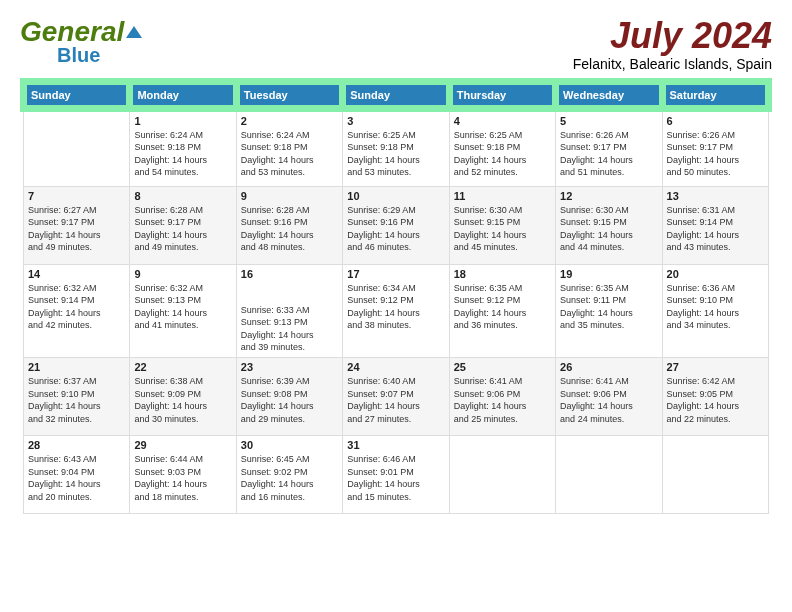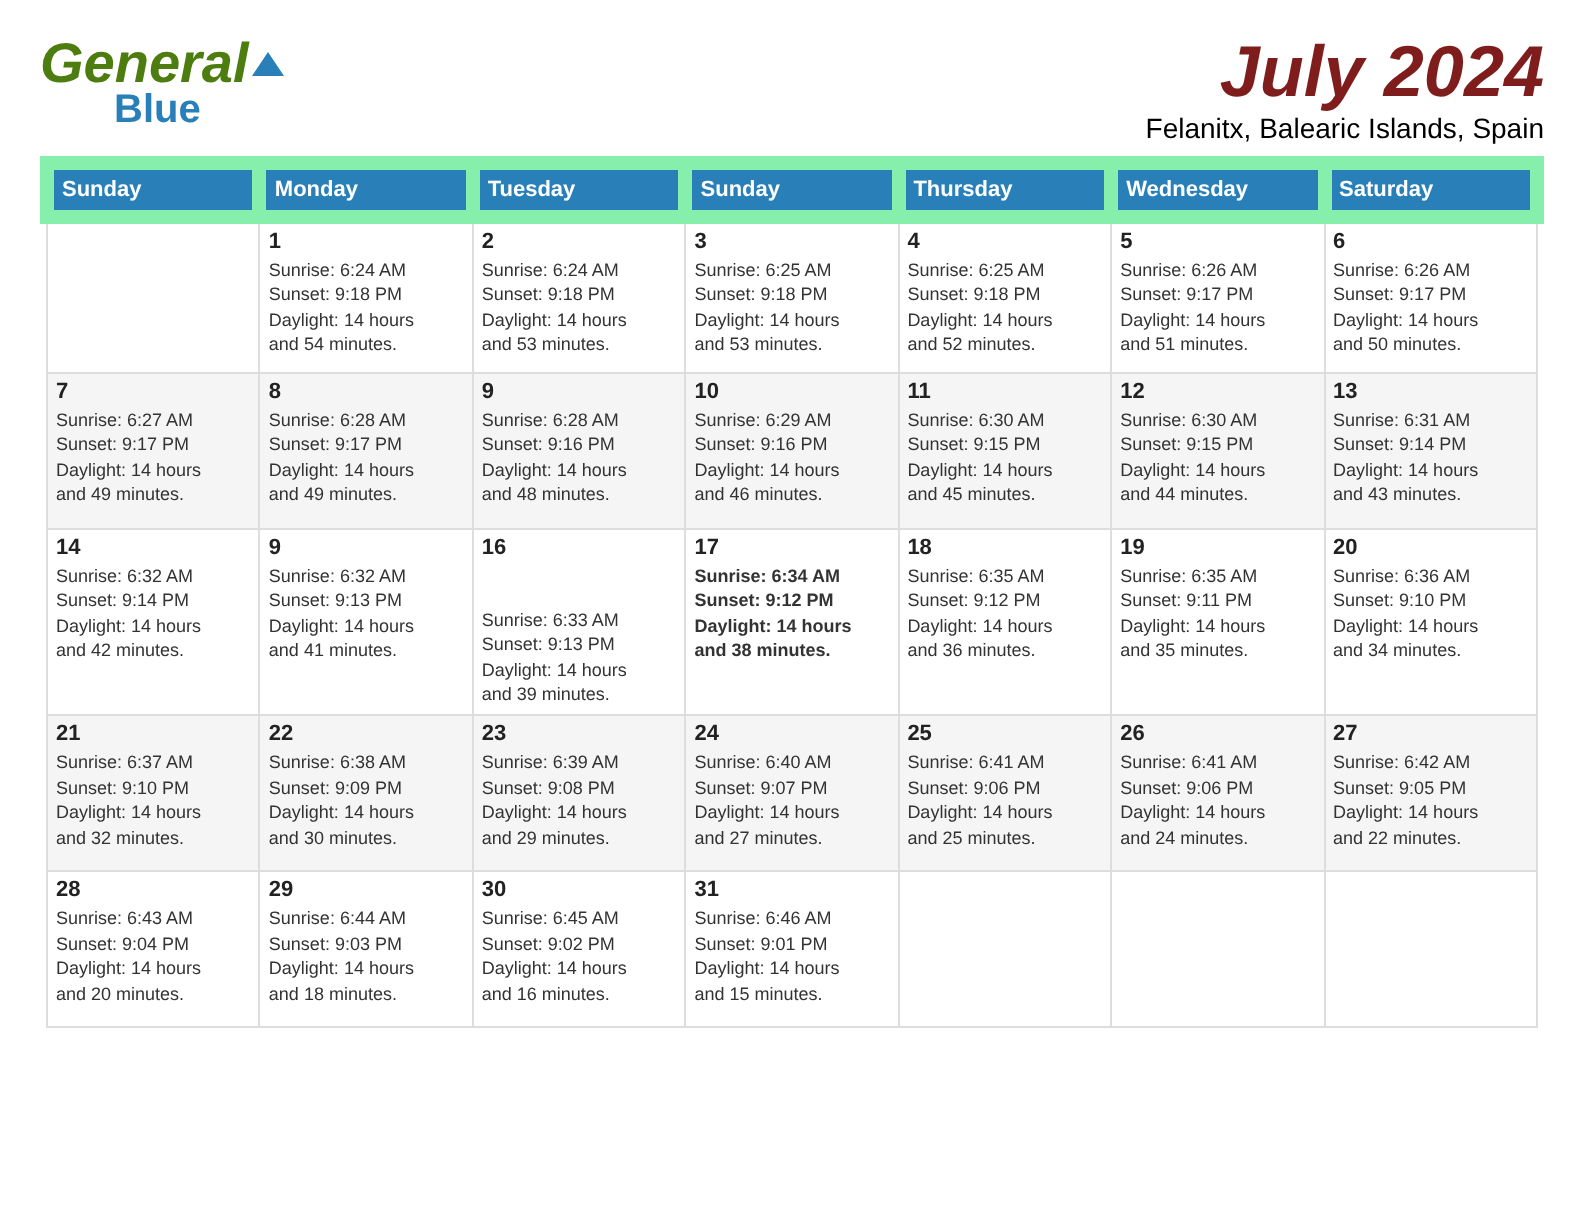--- a/index.html
+++ b/index.html
@@ -234,21 +234,21 @@
           </td>
           <td>
             <span class="day-number">16</span>
             <div class="cell-text" style="white-space: pre-line; margin-top: 24px;">Sunrise: 6:33 AM
 Sunset: 9:13 PM
 Daylight: 14 hours
 and 39 minutes.</div>
           </td>
           <td>
             <span class="day-number">17</span>
-            <div class="cell-text" style="white-space: pre-line; font-weight: bold;">Sunrise: 6:34 AM
+            <div class="cell-text" style="white-space: pre-line;">Sunrise: 6:34 AM
 Sunset: 9:12 PM
 Daylight: 14 hours
 and 38 minutes.</div>
           </td>
           <td>
             <span class="day-number">18</span>
             <div class="cell-text" style="white-space: pre-line;">Sunrise: 6:35 AM
 Sunset: 9:12 PM
 Daylight: 14 hours
 and 36 minutes.</div>

